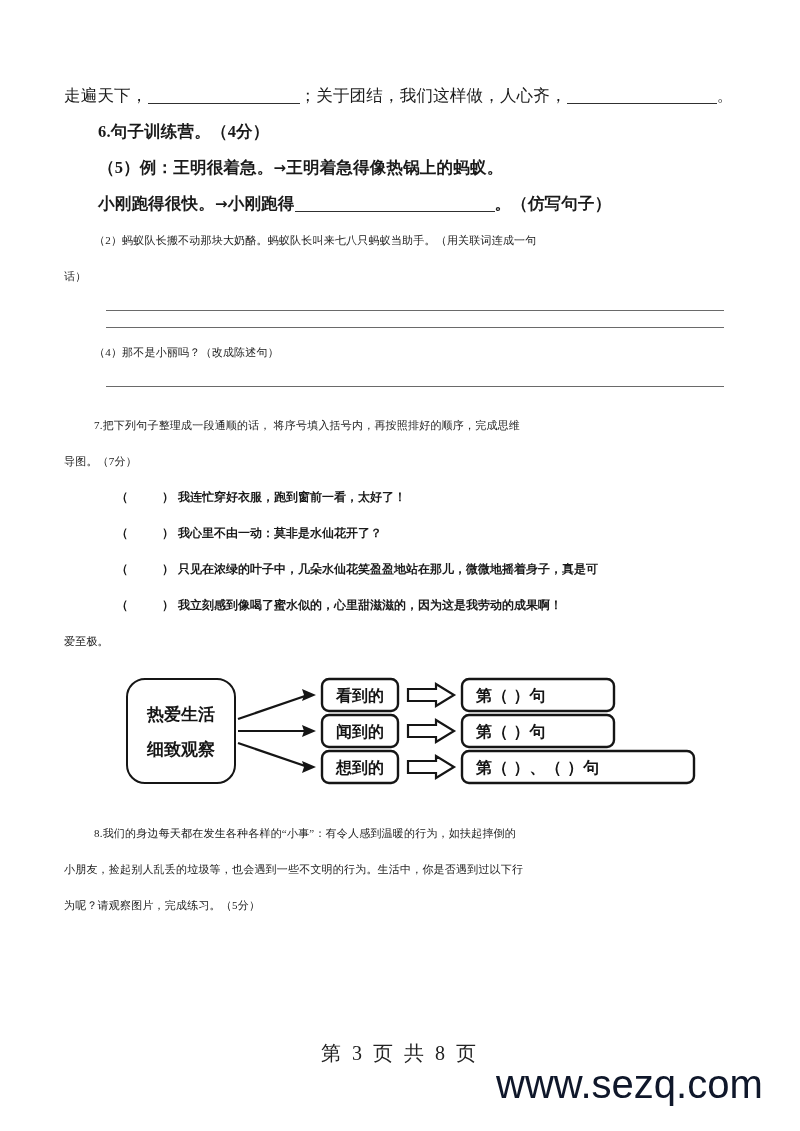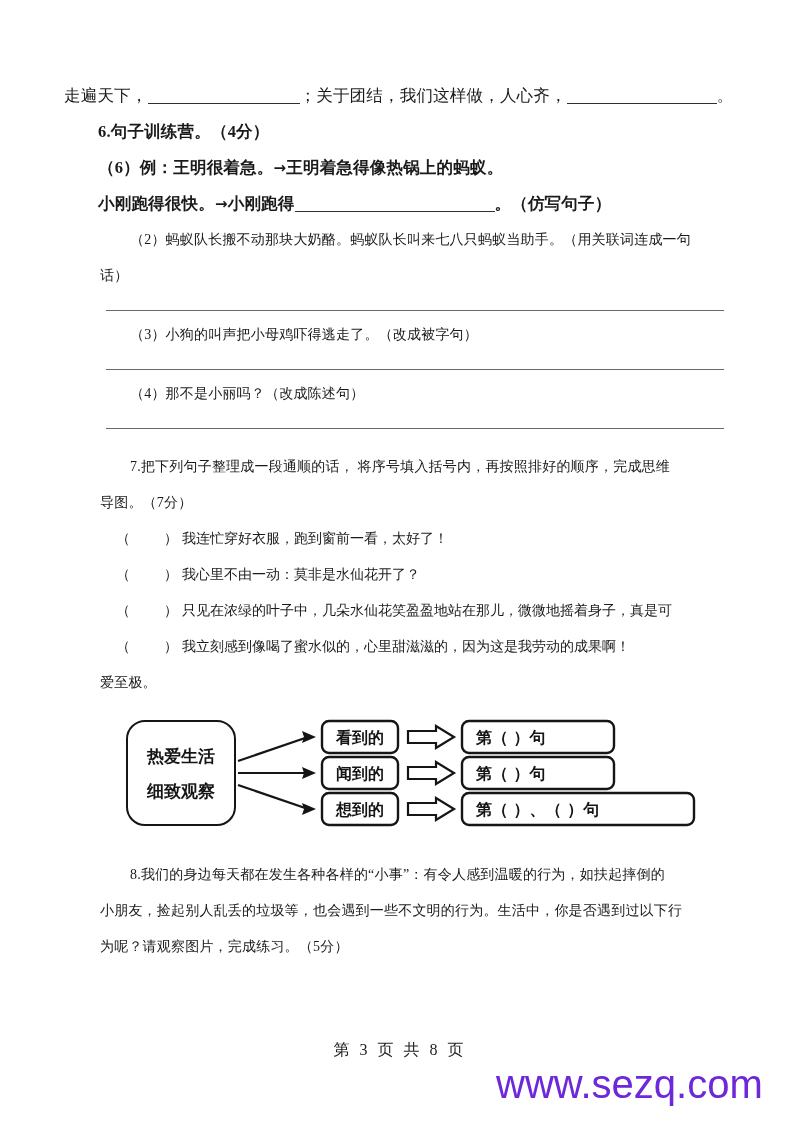--- a/index.html
+++ b/index.html
@@ -24,25 +24,24 @@
   }
 
   
   .line {
     font-size: 16.5px;
     line-height: 36px;
     letter-spacing: 0.2px;
     white-space: nowrap;
   }
   .para {
-    font-size: 14px;
+    font-size: 11px;
     line-height: 36px;
     letter-spacing: 0.2px;
     text-align: justify;
-    margin-left: 36px;
   }
   .indent1 { text-indent: 30px; }
   .q-num { padding-left: 34px; font-weight: bold; }
 
   
   .blank {
     display: inline-block;
     border-bottom: 1.3px solid #303030;
     vertical-align: -3px;
   }
@@ -55,24 +54,25 @@
     height: 0;
     border-bottom: 1.3px solid #6a6a6a;
     margin: 16px 0 6px 42px;
     width: 618px;
   }
   .spacer-sm { height: 14px; }
   .spacer-md { height: 20px; }
 
   
   .brow {
-    font-size: 14px;
+    font-size: 12px;
     line-height: 36px;
     padding-left: 52px;
     white-space: nowrap;
+    font-weight: bold;
   }
   .brow .brk {
     letter-spacing: 0;
     margin-right: 4px;
   }
   .brk-gap { display: inline-block; width: 30px; }
 
   .arrow-ch { font-family: "DejaVu Sans", sans-serif; font-size: 15px; }
 
   
@@ -89,62 +89,61 @@
     font-weight: 600;
   }
 
   
   .footer {
     position: absolute;
     left: 0;
     top: 1040px;
     width: 800px;
     text-align: center;
-    font-size: 16px;
+    font-size: 20px;
     letter-spacing: 3px;
     color: #222;
     font-family: "Liberation Serif", serif;
   }
   .watermark {
     position: absolute;
     left: 496px;
     top: 1062px;
     font-family: "Liberation Sans", sans-serif;
     font-size: 40px;
-    color: #6d28d9;
+    color: #0f172a;
     letter-spacing: 0px;
     white-space: nowrap;
   }
 </style>
 </head>
 <body>
 
 <div class="page">
 
   <div class="content">
 
     <div class="line">
       <span>走遍天下，</span><span class="blank blank-a"></span><span>；关于团结，我们这样做，人心齐，</span><span class="blank blank-b"></span><span>。</span>
     </div>
 
     <div class="line q-num">6.句子训练营。（4分）</div>
 
     <div class="line q-num">
-      <span>（6）例：王明很着急。</span><span class="arrow-ch">→</span><span>王明着急得像热锅上的蚂蚁。</span>
+      <span>（5）例：王明很着急。</span><span class="arrow-ch">→</span><span>王明着急得像热锅上的蚂蚁。</span>
     </div>
 
     <div class="line q-num">
       <span>小刚跑得很快。</span><span class="arrow-ch">→</span><span>小刚跑得</span><span class="blank blank-c"></span><span>。（仿写句子）</span>
     </div>
 
     <div class="para indent1">（2）蚂蚁队长搬不动那块大奶酪。蚂蚁队长叫来七八只蚂蚁当助手。（用关联词连成一句</div>
     <div class="para">话）</div>
     <div class="answer-rule"></div>
 
-    <div class="para indent1">（3）小狗的叫声把小母鸡吓得逃走了。（改成被字句）</div>
     <div class="answer-rule"></div>
 
     <div class="para indent1">（4）那不是小丽吗？（改成陈述句）</div>
     <div class="answer-rule"></div>
 
     <div class="spacer-sm"></div>
 
     <div class="para indent1">7.把下列句子整理成一段通顺的话， 将序号填入括号内，再按照排好的顺序，完成思维</div>
     <div class="para">导图。（7分）</div>
 

